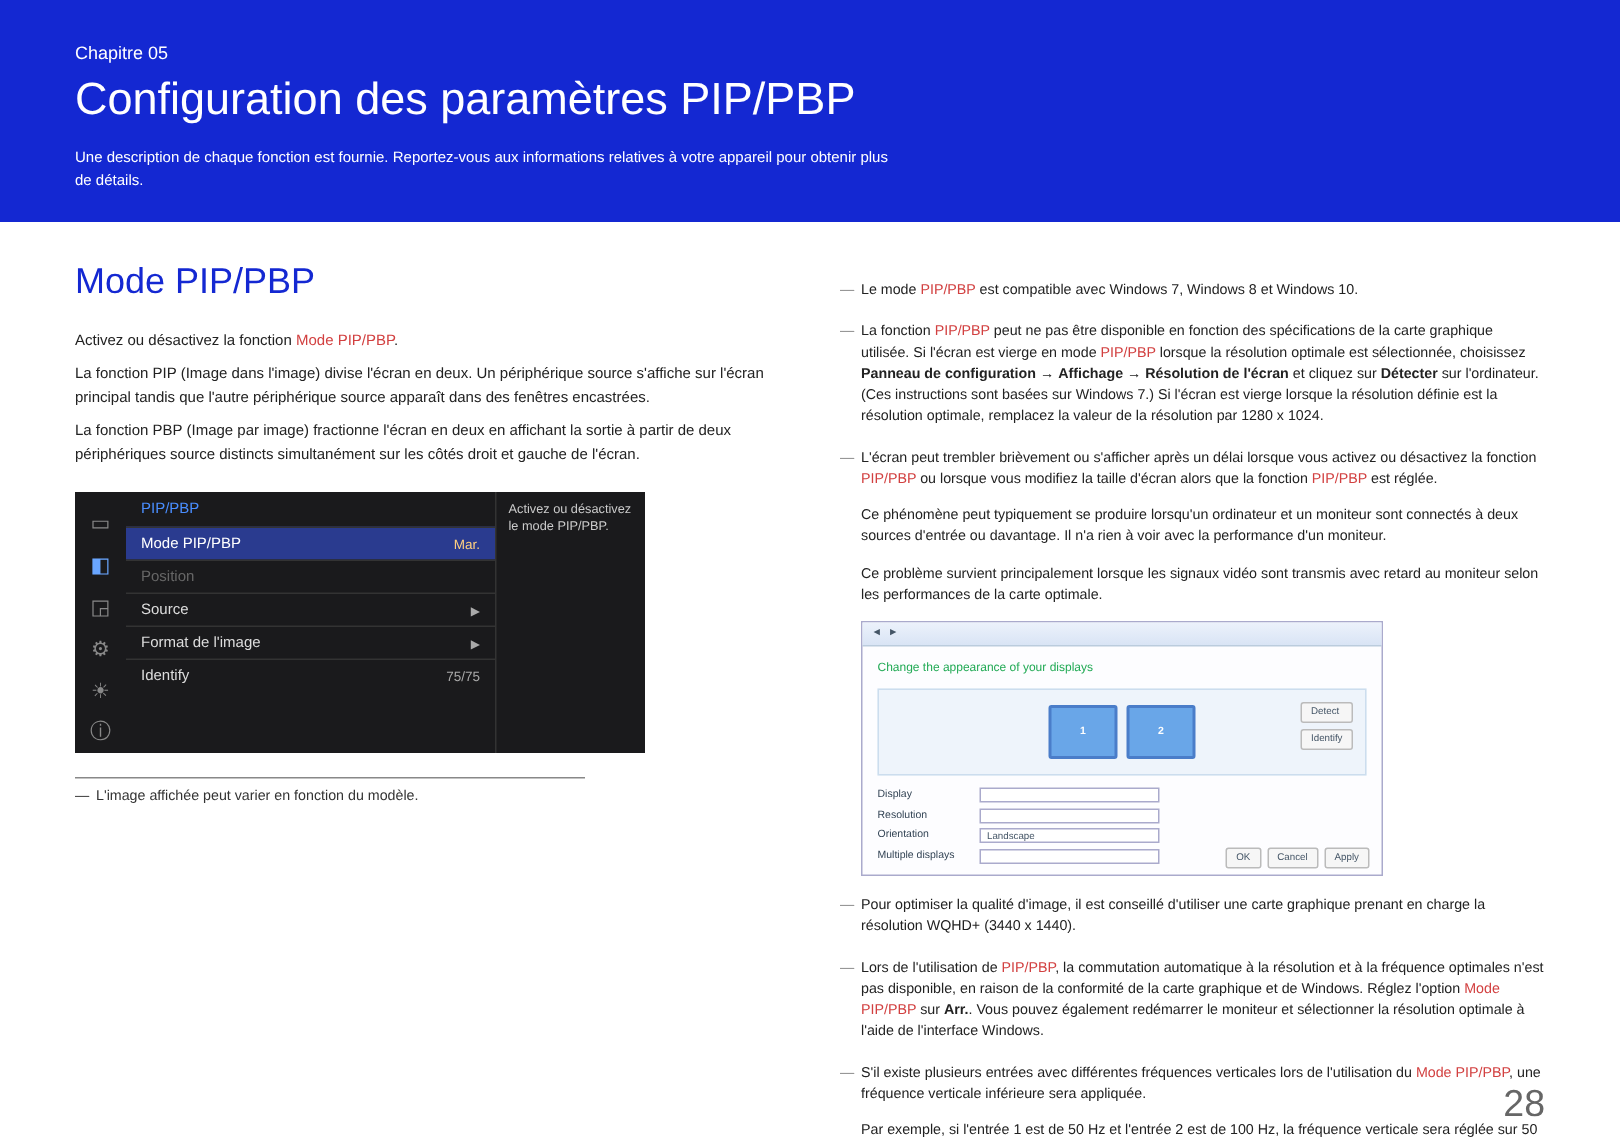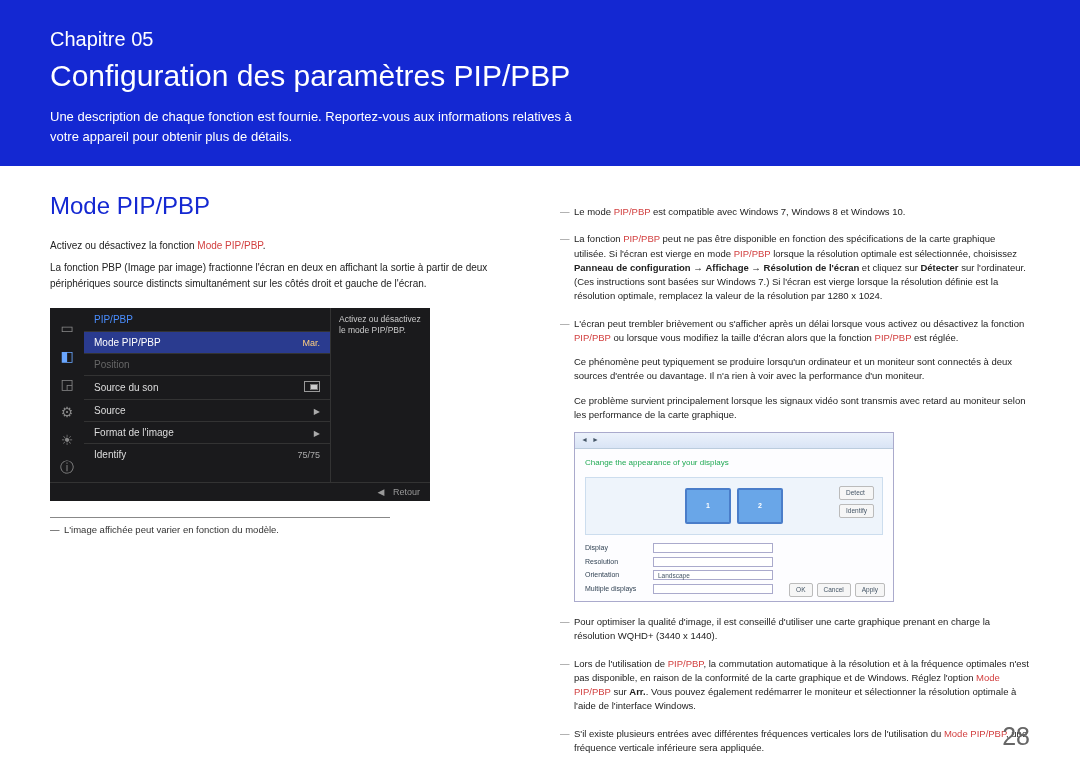--- a/index.html
+++ b/index.html
@@ -1,20 +1,20 @@
 <!DOCTYPE html>
 <html><head>
 <meta charset="utf-8">
 <style>
   * { margin: 0; padding: 0; box-sizing: border-box; }
   body { width: 1080px; height: 763px; font-family: Arial, sans-serif; background: #fff; color: #222; position: relative; }
   .header { background: #1428d2; color: #fff; padding: 28px 50px 20px 50px; }
-  .chapter { font-size: 20px; font-weight: 300; margin-bottom: 8px; }
+  .chapter { font-size: 12px; font-weight: 300; margin-bottom: 8px; }
   .title { font-size: 30px; font-weight: 400; margin-bottom: 14px; }
-  .header-desc { font-size: 13px; line-height: 1.5; font-weight: 300; max-width: 550px; }
+  .header-desc { font-size: 10px; line-height: 1.5; font-weight: 300; max-width: 550px; }
   .content { display: flex; padding: 26px 50px 0 50px; gap: 40px; }
   .left-col { width: 470px; flex-shrink: 0; }
   .right-col { flex: 1; font-size: 9.5px; line-height: 1.5; }
   .section-title { color: #1428d2; font-size: 24px; font-weight: 400; margin-bottom: 18px; }
   .body-text { font-size: 10px; line-height: 1.6; margin-bottom: 6px; }
   .highlight { color: #d24040; }
   .bold { font-weight: 700; }
   
   .osd { background: #1a1a1c; color: #ddd; width: 380px; margin-top: 16px; font-size: 10px; display: flex; }
   .osd-icons { width: 34px; background: #1a1a1c; display: flex; flex-direction: column; padding-top: 6px; }
@@ -29,21 +29,21 @@
   .osd-row.selected .osd-val { color: #ffd080; }
   .osd-side { width: 100px; background: #1a1a1c; border-left: 1px solid #333; padding: 6px 8px; font-size: 8.5px; color: #ccc; line-height: 1.3; }
   .osd-footer { background: #1a1a1c; color: #999; font-size: 9px; padding: 4px 10px; text-align: right; border-top: 1px solid #333; width: 380px; }
   .triangle { font-size: 8px; color: #aaa; }
   .divider { border-top: 1px solid #888; width: 340px; margin: 16px 0 6px 0; }
   .note-text { font-size: 9.5px; color: #333; }
   
   .note { position: relative; padding-left: 14px; margin-bottom: 10px; margin-top: 13px; }
   .note::before { content: "―"; position: absolute; left: 0; top: 0; color: #888; }
   .sub { padding-left: 14px; margin-bottom: 10px; }
-  .win-panel { width: 320px; height: 170px; border: 1px solid #aac; background: #fdfdff; margin: 6px 0 10px 14px; position: relative; font-size: 7px; color: #456; }
+  .win-panel { width: 348px; height: 170px; border: 1px solid #aac; background: #fdfdff; margin: 6px 0 10px 14px; position: relative; font-size: 7px; color: #456; }
   .win-titlebar { background: linear-gradient(#ecf2fb,#d9e4f5); height: 16px; border-bottom: 1px solid #bcd; display:flex; align-items:center; padding:0 6px; gap:4px;}
   .win-body { padding: 8px 10px; }
   .win-displays { display: flex; justify-content: center; gap: 6px; margin: 8px 0; align-items: center; border: 1px solid #cde; padding: 10px; background: #eef4fb; position: relative; }
   .mon { border: 2px solid #4a7dc9; background: #69a6e8; color: #fff; font-weight: bold; width: 46px; height: 36px; display: flex; align-items: center; justify-content: center; border-radius: 2px; }
   .win-btns-side { position: absolute; right: 8px; top: 8px; display: flex; flex-direction: column; gap: 4px; }
   .win-btn { border: 1px solid #bbb; background: #f6f6f6; padding: 1px 6px; border-radius: 2px; font-size: 6.5px; }
   .win-row { display: flex; gap: 8px; margin: 3px 0; align-items: center; }
   .win-label { width: 60px; color: #345; }
   .win-select { border: 1px solid #aac; background: #fff; padding: 0 4px; min-width: 120px; font-size: 6.5px; height: 10px; }
   .win-bottom { position: absolute; bottom: 4px; right: 8px; display: flex; gap: 4px; }
@@ -59,20 +59,21 @@
   <div class="title">Configuration des paramètres PIP/PBP</div>
   <div class="header-desc">Une description de chaque fonction est fournie. Reportez-vous aux informations relatives à votre appareil pour obtenir plus de détails.</div>
 </div>
 
 <div class="content">
   <div class="left-col">
     <div class="section-title">Mode PIP/PBP</div>
     <p class="body-text">
       <span>Activez ou désactivez la fonction </span><span class="highlight">Mode PIP/PBP</span><span>.</span>
     </p>
+    <p class="body-text">La fonction PIP (Image dans l'image) divise l'écran en deux. Un périphérique source s'affiche sur l'écran principal tandis que l'autre périphérique source apparaît dans des fenêtres encastrées.</p>
     <p class="body-text">La fonction PBP (Image par image) fractionne l'écran en deux en affichant la sortie à partir de deux périphériques source distincts simultanément sur les côtés droit et gauche de l'écran.</p>
 
     <div class="osd">
       <div class="osd-icons">
         <div class="osd-icon">▭</div>
         <div class="osd-icon active">◧</div>
         <div class="osd-icon">◲</div>
         <div class="osd-icon">⚙</div>
         <div class="osd-icon">☀</div>
         <div class="osd-icon">ⓘ</div>
@@ -82,62 +83,54 @@
         <div id="osd-rows">
             <div class="osd-row selected">
               <span>Mode PIP/PBP</span>
               <span class="osd-val">Mar.</span>
             </div>
             <div class="osd-row dim">
               <span>Position</span>
               <span class="osd-val"></span>
             </div>
             <div class="osd-row">
-              <span>Source du son</span>
-              <span class="osd-val"><span class="pip-icon"></span></span>
-            </div>
-            <div class="osd-row">
               <span>Source</span>
               <span class="osd-val"><span class="triangle">▶</span></span>
             </div>
             <div class="osd-row">
               <span>Format de l'image</span>
               <span class="osd-val"><span class="triangle">▶</span></span>
             </div>
             <div class="osd-row">
               <span>Identify</span>
               <span class="osd-val">75/75</span>
             </div>
           </div>
       </div>
       <div class="osd-side">Activez ou désactivez le mode PIP/PBP.</div>
-    </div>
-    <div class="osd-footer">
-      <span>◀</span>
-      <span style="margin-left:6px;">Retour</span>
     </div>
 
     <div class="divider"></div>
     <div class="note-text" style="position:relative; padding-left:14px;">
       <span style="position:absolute;left:0;">―</span><span>L'image affichée peut varier en fonction du modèle.</span>
     </div>
   </div>
 
   <div class="right-col">
     <div class="note">
       <span>Le mode </span><span class="highlight">PIP/PBP</span><span> est compatible avec Windows 7, Windows 8 et Windows 10.</span>
     </div>
     <div class="note">
       <span>La fonction </span><span class="highlight">PIP/PBP</span><span> peut ne pas être disponible en fonction des spécifications de la carte graphique utilisée. Si l'écran est vierge en mode </span><span class="highlight">PIP/PBP</span><span> lorsque la résolution optimale est sélectionnée, choisissez </span><span class="bold">Panneau de configuration</span><span> → </span><span class="bold">Affichage</span><span> → </span><span class="bold">Résolution de l'écran</span><span> et cliquez sur </span><span class="bold">Détecter</span><span> sur l'ordinateur. (Ces instructions sont basées sur Windows 7.) Si l'écran est vierge lorsque la résolution définie est la résolution optimale, remplacez la valeur de la résolution par 1280 x 1024.</span>
     </div>
     <div class="note">
       <span>L'écran peut trembler brièvement ou s'afficher après un délai lorsque vous activez ou désactivez la fonction </span><span class="highlight">PIP/PBP</span><span> ou lorsque vous modifiez la taille d'écran alors que la fonction </span><span class="highlight">PIP/PBP</span><span> est réglée.</span>
     </div>
     <div class="sub">Ce phénomène peut typiquement se produire lorsqu'un ordinateur et un moniteur sont connectés à deux sources d'entrée ou davantage. Il n'a rien à voir avec la performance d'un moniteur.</div>
-    <div class="sub">Ce problème survient principalement lorsque les signaux vidéo sont transmis avec retard au moniteur selon les performance de la carte graphique.</div>
+    <div class="sub">Ce problème survient principalement lorsque les signaux vidéo sont transmis avec retard au moniteur selon les performances de la carte optimale.</div>
 
     <div class="win-panel">
       <div class="win-titlebar">
         <span>◄</span>
         <span>►</span>
       </div>
       <div class="win-body">
         <div style="color:#2a5; font-size:8px; margin-bottom:4px;">Change the appearance of your displays</div>
         <div class="win-displays">
           <div class="mon">1</div>

